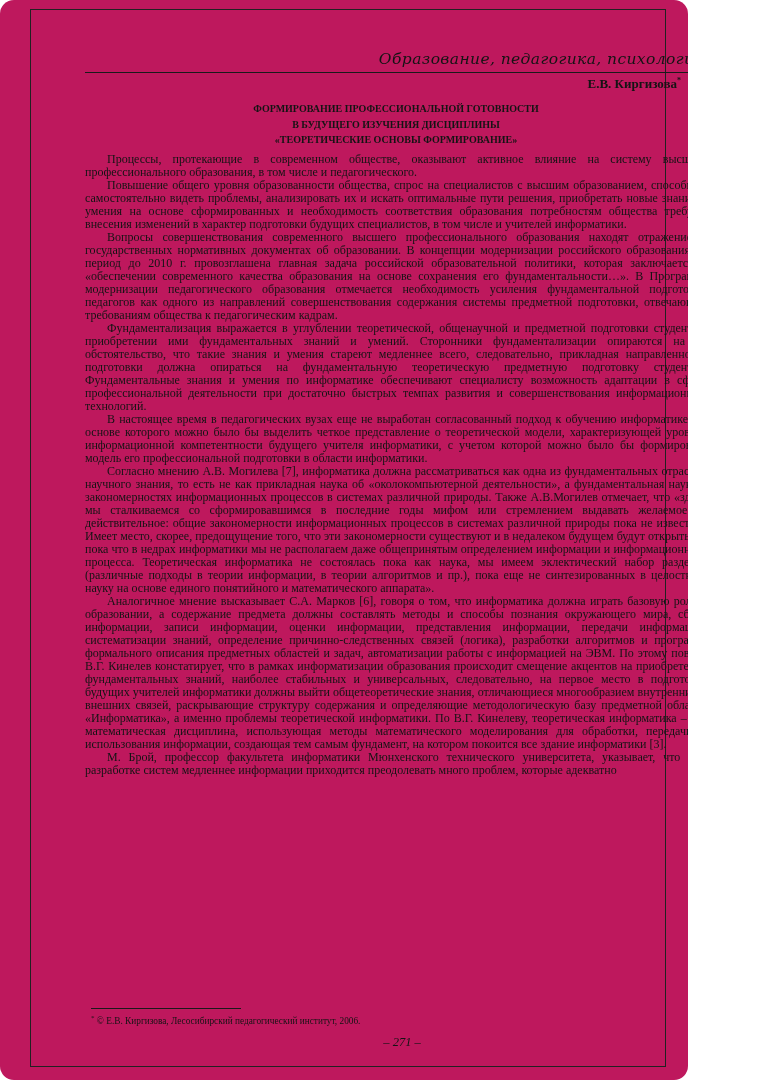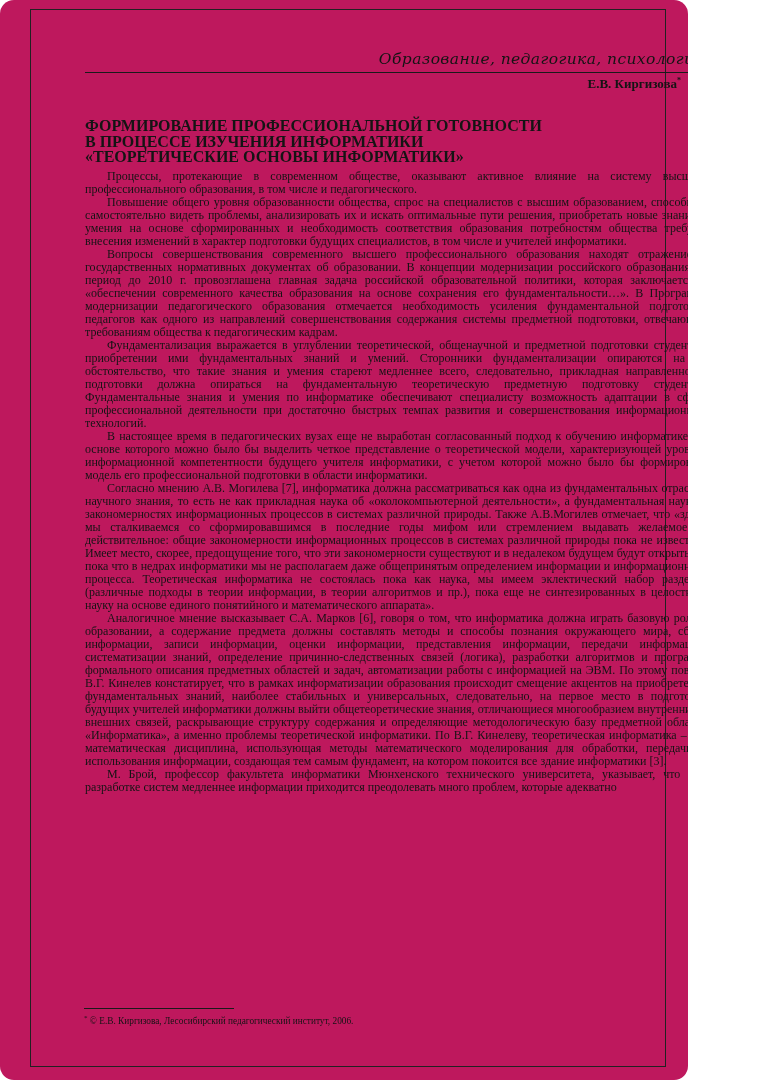--- a/index.html
+++ b/index.html
@@ -50,39 +50,40 @@
     font-weight: bold;
     font-size: 13px;
     margin-top: 3px;
     padding-right: 26px;
   }
   .author-line sup {
     font-size: 8px;
     font-weight: bold;
   }
   .title {
+    text-align: center;
     font-weight: bold;
-    font-size: 16px;
+    font-size: 10px;
     line-height: 15.5px;
-    margin-top: 26px;
+    margin-top: 9px;
   }
   .body-text {
     margin-top: 5px;
     font-size: 12px;
     line-height: 13px;
     text-align: justify;
   }
   .body-text p {
     margin: 0;
     padding: 0;
     text-indent: 22px;
   }
   .footer {
     position: absolute;
-    left: 84px;
+    left: 91px;
     width: 622px;
     top: 1008px;
   }
   .footnote-rule {
     width: 150px;
     border: 0;
     border-top: 1px solid #1a1a1a;
     margin: 0 0 4px 0;
   }
   .footnote {
@@ -106,33 +107,34 @@
   <div class="frame"></div>
 
   <div class="content">
     <div class="journal-header">Образование, педагогика, психология</div>
     <hr class="header-rule">
 
     <div class="author-line"><span>Е.В. Киргизова</span><sup>*</sup></div>
 
     <div class="title">
       <div>ФОРМИРОВАНИЕ ПРОФЕССИОНАЛЬНОЙ ГОТОВНОСТИ</div>
-      <div>В ПРОЦЕССЕ ИЗУЧЕНИЯ ИНФОРМАТИКИ</div>
-      <div>«ТЕОРЕТИЧЕСКИЕ ОСНОВЫ ИНФОРМАТИКИ»</div>
+      <div>В БУДУЩЕГО ИЗУЧЕНИЯ ДИСЦИПЛИНЫ</div>
+      <div>«ТЕОРЕТИЧЕСКИЕ ОСНОВЫ ФОРМИРОВАНИЕ»</div>
     </div>
 
     <div class="body-text">
       <p>Процессы, протекающие в современном обществе, оказывают активное влияние на систему высшего профессионального образования, в том числе и педагогического.</p>
       <p>Повышение общего уровня образованности общества, спрос на специалистов с высшим образованием, способных самостоятельно видеть проблемы, анализировать их и искать оптимальные пути решения, приобретать новые знания и умения на основе сформированных и необходимость соответствия образования потребностям общества требуют внесения изменений в характер подготовки будущих специалистов, в том числе и учителей информатики.</p>
       <p>Вопросы совершенствования современного высшего профессионального образования находят отражение в государственных нормативных документах об образовании. В концепции модернизации российского образования на период до 2010 г. провозглашена главная задача российской образовательной политики, которая заключается в «обеспечении современного качества образования на основе сохранения его фундаментальности…». В Программе модернизации педагогического образования отмечается необходимость усиления фундаментальной подготовки педагогов как одного из направлений совершенствования содержания системы предметной подготовки, отвечающей требованиям общества к педагогическим кадрам.</p>
       <p>Фундаментализация выражается в углублении теоретической, общенаучной и предметной подготовки студентов, приобретении ими фундаментальных знаний и умений. Сторонники фундаментализации опираются на то обстоятельство, что такие знания и умения стареют медленнее всего, следовательно, прикладная направленность подготовки должна опираться на фундаментальную теоретическую предметную подготовку студентов. Фундаментальные знания и умения по информатике обеспечивают специалисту возможность адаптации в сфере профессиональной деятельности при достаточно быстрых темпах развития и совершенствования информационных технологий.</p>
       <p>В настоящее время в педагогических вузах еще не выработан согласованный подход к обучению информатике, на основе которого можно было бы выделить четкое представление о теоретической модели, характеризующей уровень информационной компетентности будущего учителя информатики, с учетом которой можно было бы формировать модель его профессиональной подготовки в области информатики.</p>
       <p>Согласно мнению А.В. Могилева [7], информатика должна рассматриваться как одна из фундаментальных отраслей научного знания, то есть не как прикладная наука об «околокомпьютерной деятельности», а фундаментальная наука о закономерностях информационных процессов в системах различной природы. Также А.В.Могилев отмечает, что «здесь мы сталкиваемся со сформировавшимся в последние годы мифом или стремлением выдавать желаемое за действительное: общие закономерности информационных процессов в системах различной природы пока не известны. Имеет место, скорее, предощущение того, что эти закономерности существуют и в недалеком будущем будут открыты. А пока что в недрах информатики мы не располагаем даже общепринятым определением информации и информационного процесса. Теоретическая информатика не состоялась пока как наука, мы имеем эклектический набор разделов (различные подходы в теории информации, в теории алгоритмов и пр.), пока еще не синтезированных в целостную науку на основе единого понятийного и математического аппарата».</p>
       <p>Аналогичное мнение высказывает С.А. Марков [6], говоря о том, что информатика должна играть базовую роль в образовании, а содержание предмета должны составлять методы и способы познания окружающего мира, сбора информации, записи информации, оценки информации, представления информации, передачи информации, систематизации знаний, определение причинно-следственных связей (логика), разработки алгоритмов и программ, формального описания предметных областей и задач, автоматизации работы с информацией на ЭВМ. По этому поводу В.Г. Кинелев констатирует, что в рамках информатизации образования происходит смещение акцентов на приобретение фундаментальных знаний, наиболее стабильных и универсальных, следовательно, на первое место в подготовке будущих учителей информатики должны выйти общетеоретические знания, отличающиеся многообразием внутренних и внешних связей, раскрывающие структуру содержания и определяющие методологическую базу предметной области «Информатика», а именно проблемы теоретической информатики. По В.Г. Кинелеву, теоретическая информатика – это математическая дисциплина, использующая методы математического моделирования для обработки, передачи и использования информации, создающая тем самым фундамент, на котором покоится все здание информатики [3].</p>
       <p>М. Брой, профессор факультета информатики Мюнхенского технического университета, указывает, что при разработке систем медленнее информации приходится преодолевать много проблем, которые адекватно</p>
     </div>
   </div>
 
   <div class="footer">
     <hr class="footnote-rule">
     <div class="footnote"><sup>*</sup> <span>© Е.В. Киргизова, Лесосибирский педагогический институт, 2006.</span></div>
+    <div class="page-number">– 271 –</div>
   </div>
 </div>
 
 </body></html>

